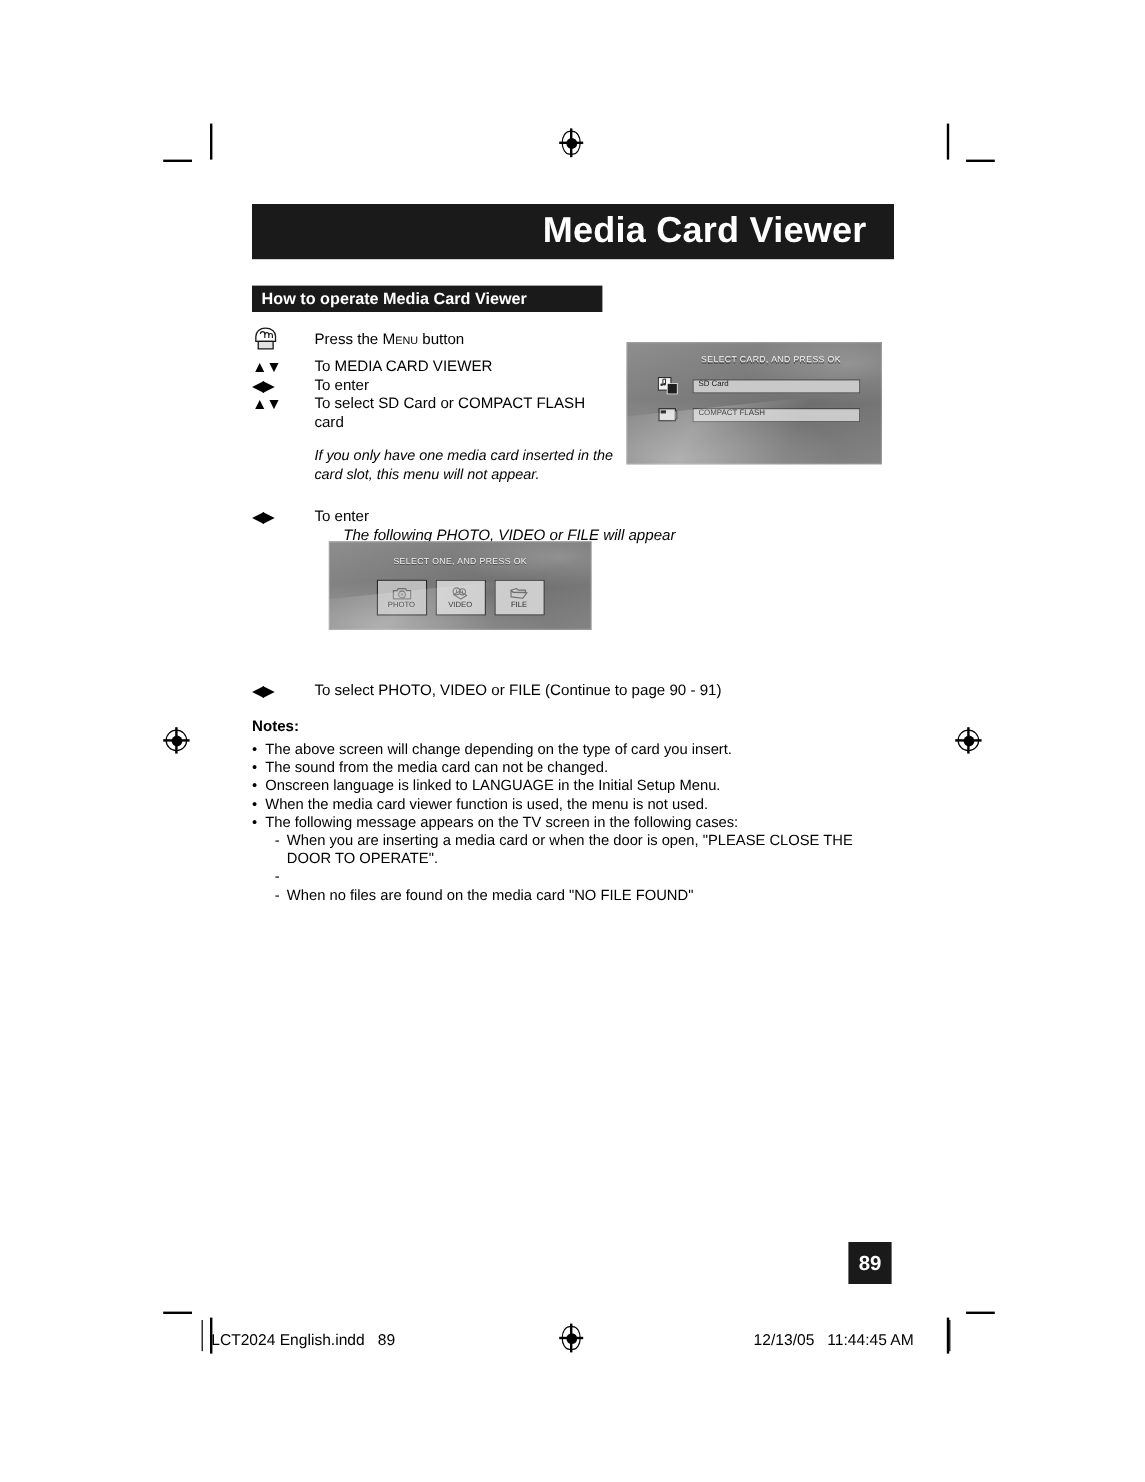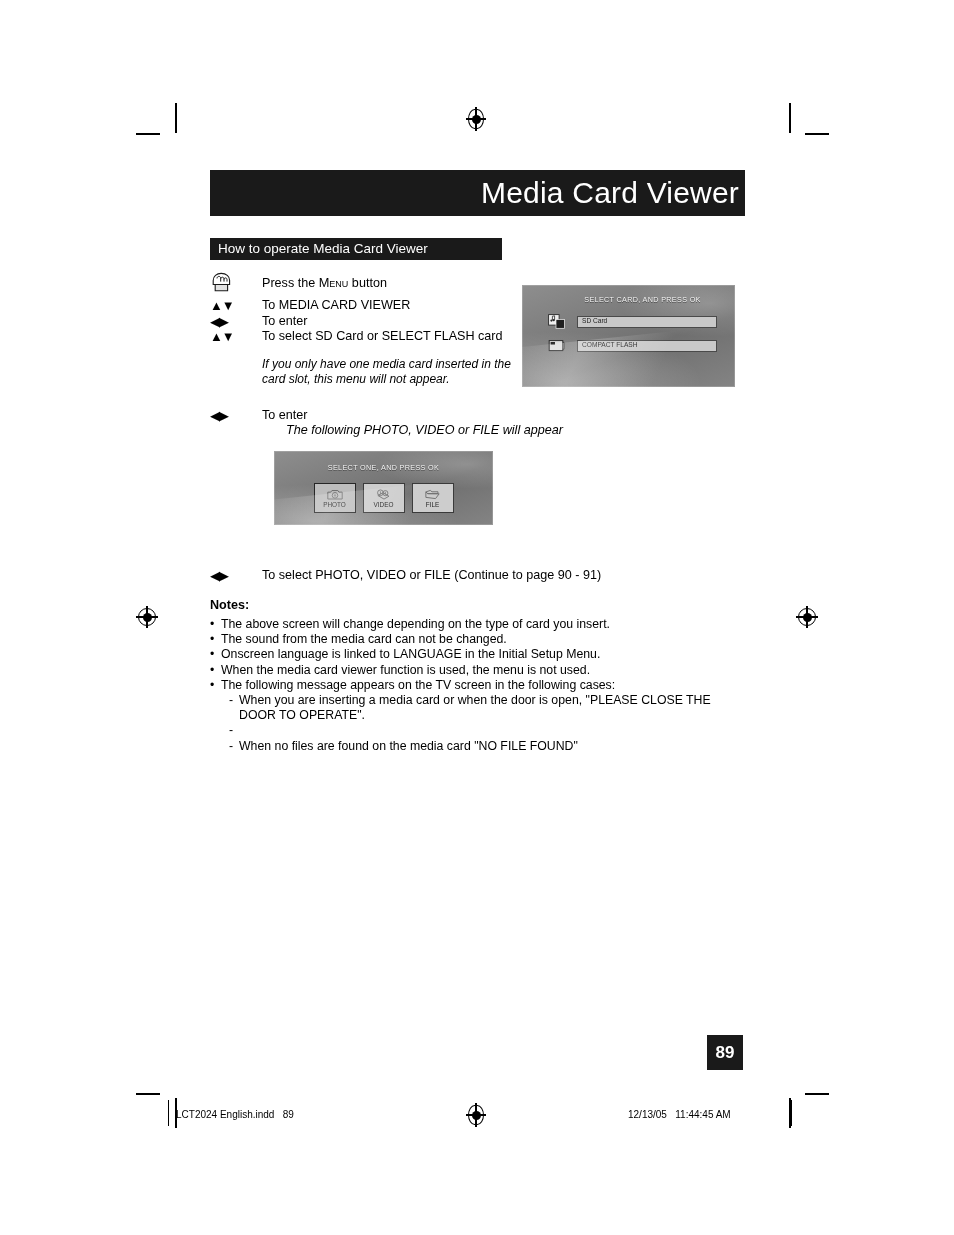--- a/index.html
+++ b/index.html
@@ -48,38 +48,38 @@
     left: 210px; top: 170px;
     width: 535px; height: 46px;
     background: #1a1a1a;
     display: flex;
     align-items: center;
     justify-content: flex-end;
   }
   .title-bar .title-text {
     color: #ffffff;
     font-size: 30px;
-    font-weight: normal;
+    font-weight: bold;
     letter-spacing: 0.2px;
-    padding-right: 6px;
+    padding-right: 23px;
     line-height: 1;
   }
 
   .sub-bar {
     position: absolute;
     left: 210px; top: 238px;
     width: 292px; height: 22px;
     background: #1a1a1a;
     display: flex;
     align-items: center;
   }
   .sub-bar .sub-text {
     color: #ffffff;
     font-size: 13.5px;
-    font-weight: normal;
+    font-weight: bold;
     padding-left: 8px;
     line-height: 1;
   }
 
   
   .steps { position: absolute; left: 210px; top: 272px; width: 310px; }
   .step-row { display: flex; align-items: flex-start; margin-bottom: 0px; }
   .step-key {
     width: 52px;
     flex: 0 0 52px;
@@ -225,21 +225,21 @@
     font-weight: bold;
     display: flex;
     align-items: center;
     justify-content: center;
   }
 
   
   .footer-rule { position: absolute; background: #000; }
   .footer-text {
     position: absolute;
-    font-size: 10px;
+    font-size: 13px;
     color: #000;
     white-space: pre;
   }
   #footer-left { left: 176px; top: 1109px; }
   #footer-right { left: 628px; top: 1109px; }
 </style>
 </head>
 <body>
 
 <div class="crop-mark" style="left:175px; top:103px; width:1.6px; height:30px;"></div>
@@ -295,21 +295,21 @@
     <div class="step-body">To MEDIA CARD VIEWER</div>
   </div>
 
   <div class="step-row">
     <div class="step-key">◀▶</div>
     <div class="step-body">To enter</div>
   </div>
 
   <div class="step-row">
     <div class="step-key">▲▼</div>
-    <div class="step-body" style="max-width:245px;">To select SD Card or SELECT FLASH card</div>
+    <div class="step-body" style="max-width:245px;">To select SD Card or COMPACT FLASH card</div>
   </div>
 
   <div class="step-row">
     <div class="step-key"></div>
     <div class="italic-note" style="max-width:250px;">If you only have one media card inserted in the card slot, this menu will not appear.</div>
   </div>
 
   <div class="step-row enter-row">
     <div class="step-key">◀▶</div>
     <div>

